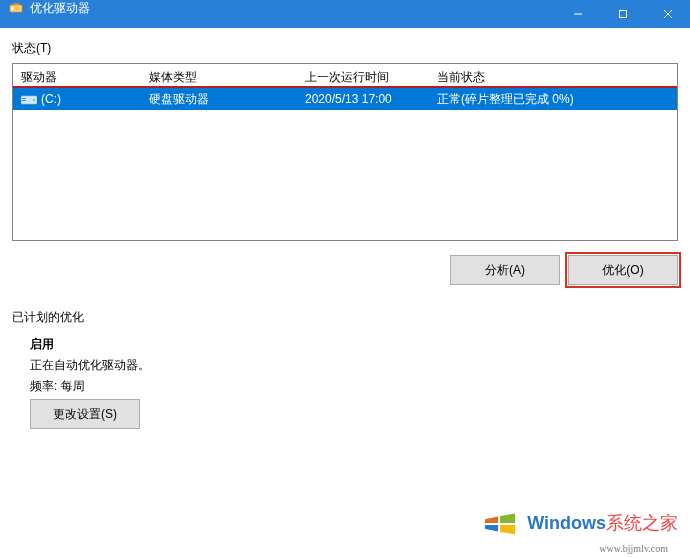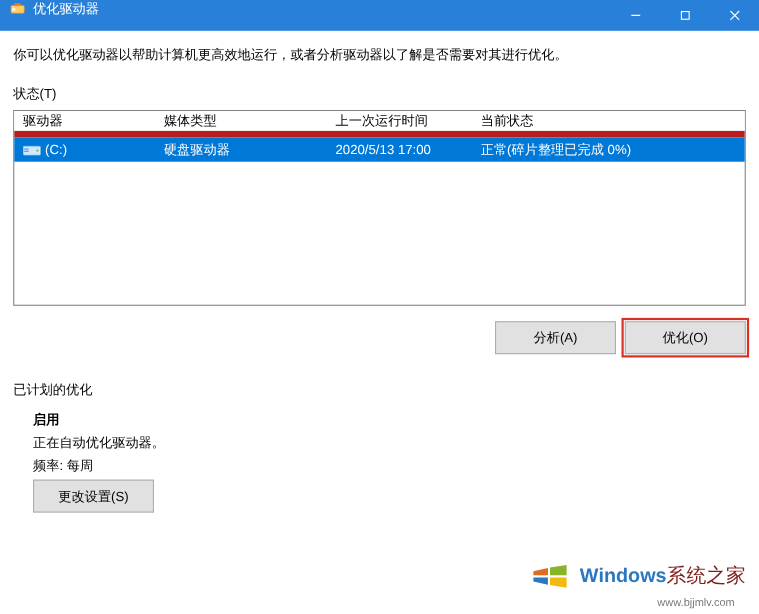--- a/index.html
+++ b/index.html
@@ -7,21 +7,21 @@
     .titlebar { background: #2980d9; height: 28px; display: flex; align-items: flex-start; color: #fff; font-size: 12px; }
     .title-icon { width: 16px; height: 16px; margin: 0 6px 0 8px; display: inline-block; }
     .title-icon svg { width: 100%; height: 100%; display: block; }
     .title-text { flex: 1; }
     .win-controls { display: flex; height: 100%; }
     .win-btn { width: 45px; display: flex; align-items: center; justify-content: center; color: #fff; font-size: 11px; }
     .content { padding: 12px 12px 8px 12px; }
     .description { font-size: 12px; color: #000; margin: 2px 0 18px 0; }
     .section-label { font-size: 12px; color: #000; margin-bottom: 6px; }
     .table-wrapper { border: 1px solid #828282; height: 178px; margin-bottom: 14px; background: #fff; }
-    .thead { display: flex; height: 24px; border-bottom: 6px solid #b91c1c; align-items: flex-end; background: #fff; }
+    .thead { display: flex; height: 24px; border-bottom: 2px solid #b91c1c; align-items: flex-end; background: #fff; }
     .thead .th { padding: 0 8px; font-size: 12px; color: #000; }
     .tbody { }
     .trow { display: flex; align-items: center; height: 22px; font-size: 12px; }
     .trow.selected { background: #0078d7; color: #fff; }
     .td { padding: 0 8px; display: flex; align-items: center; gap: 4px; }
     .col-drive { width: 128px; }
     .col-media { width: 156px; }
     .col-last { width: 132px; }
     .col-status { flex: 1; }
     .drive-icon { width: 16px; height: 12px; display: inline-block; }
@@ -36,21 +36,21 @@
     .schedule-body { display: flex; align-items: flex-start; padding-left: 18px; flex-direction: column; }
     .schedule-text { flex: 1; font-size: 12px; }
     .schedule-text .heading { font-weight: bold; margin-bottom: 4px; }
     .schedule-text .line { margin-bottom: 4px; }
     .settings-btn-col { }
 
     .watermark { position: absolute; right: 12px; bottom: 18px; display: flex; align-items: center; gap: 8px; }
     .wm-icon { width: 38px; height: 34px; }
     .wm-icon svg { width: 100%; height: 100%; display: block; }
     .wm-text-main { font-size: 18px; color: #2a78c1; font-weight: 600; }
-    .wm-url { position: absolute; right: 22px; bottom: 4px; font-size: 10px; color: #7a7a7a; }
+    .wm-url { position: absolute; right: 22px; bottom: 4px; font-size: 10px; color: #7a7a7a; font-family: Liberation Serif, serif; }
   </style>
 </head>
 <body>
 
 <div class="titlebar">
   <span class="title-icon">
     <svg viewBox="0 0 16 16">
         <rect x="2" y="5" width="12" height="7" rx="1" fill="#ffcc66" stroke="#d49a2a" stroke-width="0.6"></rect>
         <rect x="3" y="7" width="3" height="3" fill="#fff" opacity="0.7"></rect>
         <path d="M5 3 L11 3 L11 5 L5 5 Z" fill="#e67e22"></path>
@@ -71,21 +71,20 @@
     <div class="win-btn win-close">
       <svg width="10" height="10" viewBox="0 0 10 10">
           <line x1="1" y1="1" x2="9" y2="9" stroke="#fff" stroke-width="1"></line>
           <line x1="9" y1="1" x2="1" y2="9" stroke="#fff" stroke-width="1"></line>
         </svg>
     </div>
   </div>
 </div>
 
 <div class="content">
-  <p class="description">你可以优化驱动器以帮助计算机更高效地运行，或者分析驱动器以了解是否需要对其进行优化。</p>
 
   <div class="section-label">状态(T)</div>
 
   <div class="table-wrapper">
     <div class="thead">
       <div class="th col-drive">驱动器</div>
       <div class="th col-media">媒体类型</div>
       <div class="th col-last">上一次运行时间</div>
       <div class="th col-status">当前状态</div>
     </div>
@@ -136,16 +135,16 @@
 <div class="watermark">
   <span class="wm-icon">
     <svg viewBox="0 0 40 36">
       <path d="M4 14 L18 11 L18 18 L4 18 Z" fill="#e06c1e"></path>
       <path d="M20 10.6 L36 8 L36 18 L20 18 Z" fill="#86b52a"></path>
       <path d="M4 20 L18 20 L18 27 L4 24 Z" fill="#2b79c1"></path>
       <path d="M20 20 L36 20 L36 30 L20 27.4 Z" fill="#f2b90f"></path>
     </svg>
   </span>
   <span>
-    <span class="wm-text-main">Windows</span><span class="wm-text-main" style="color:#7f1d1d; font-weight:500;">系统之家</span>
+    <span class="wm-text-main">Windows</span><span class="wm-text-main" style="color:#ef4444; font-weight:500;">系统之家</span>
   </span>
 </div>
 <div class="wm-url">www.bjjmlv.com</div>
 
 </body></html>

